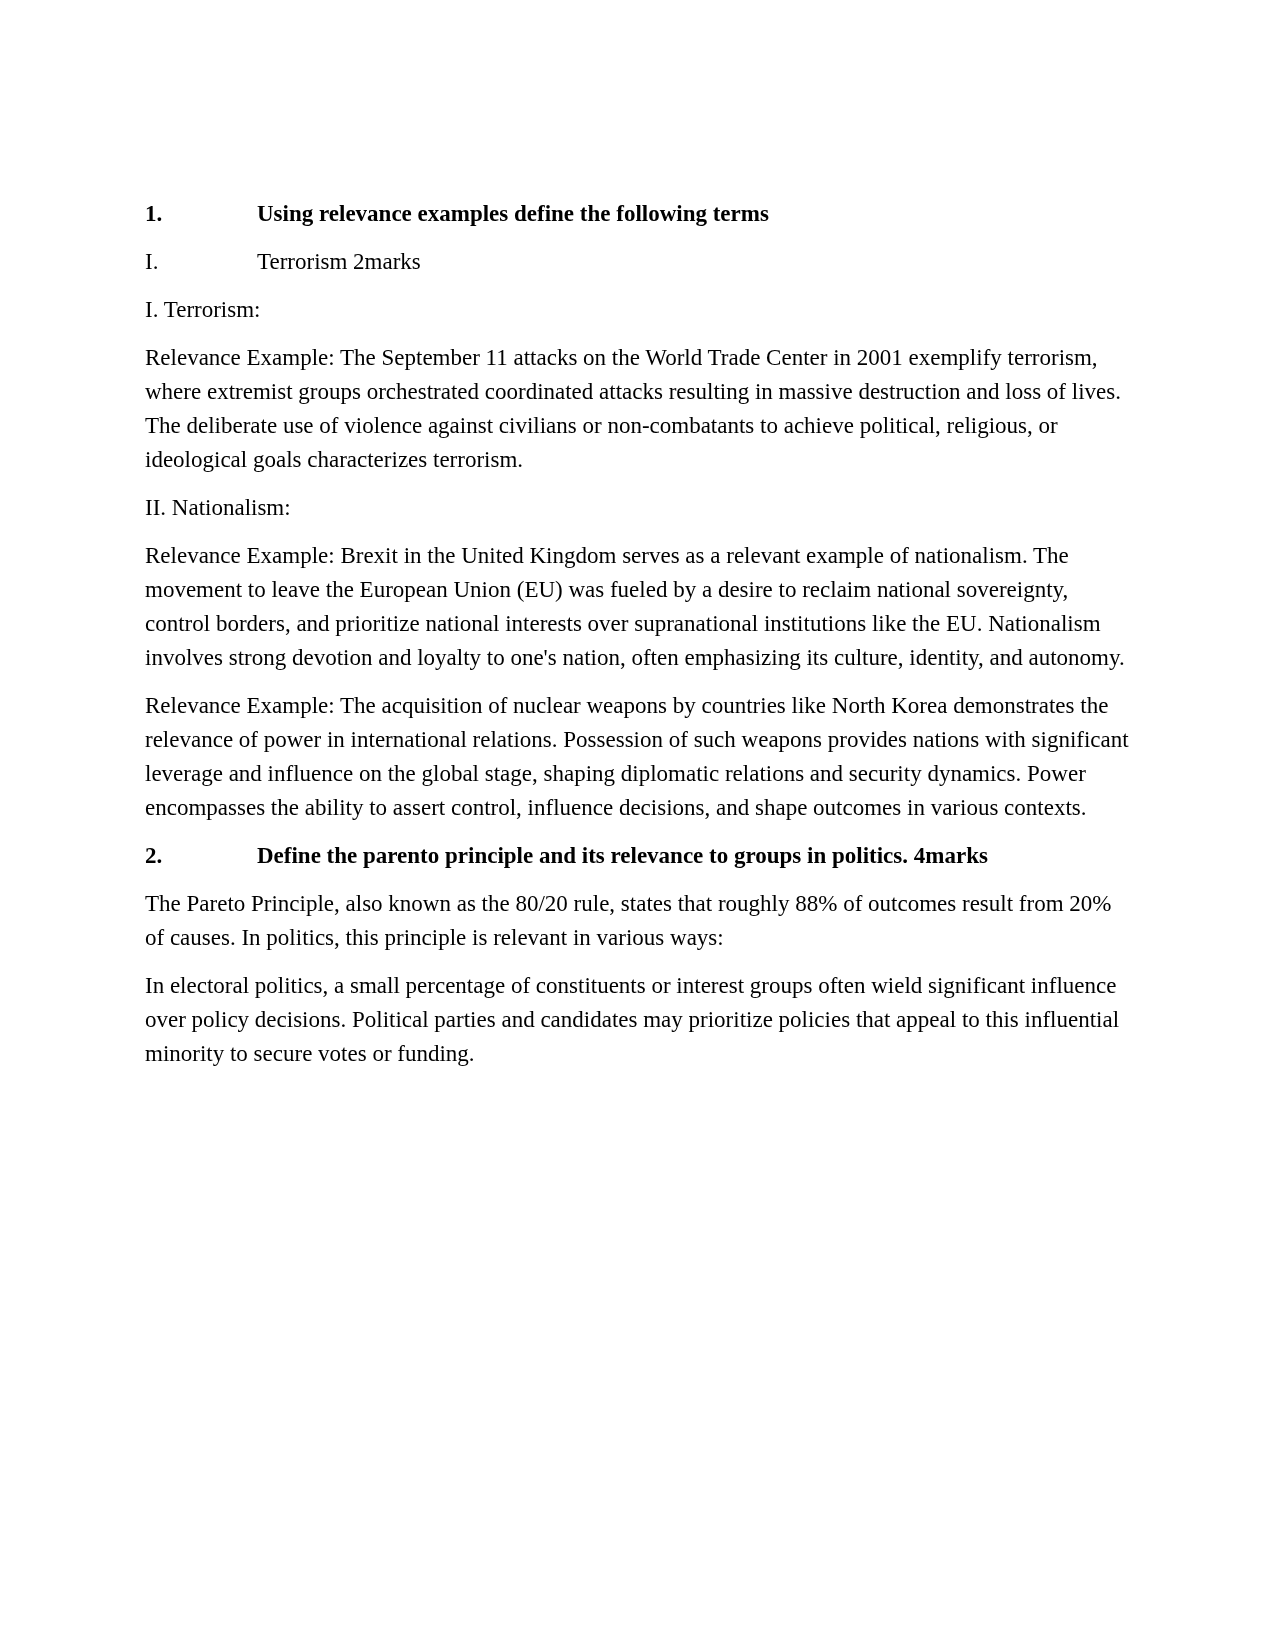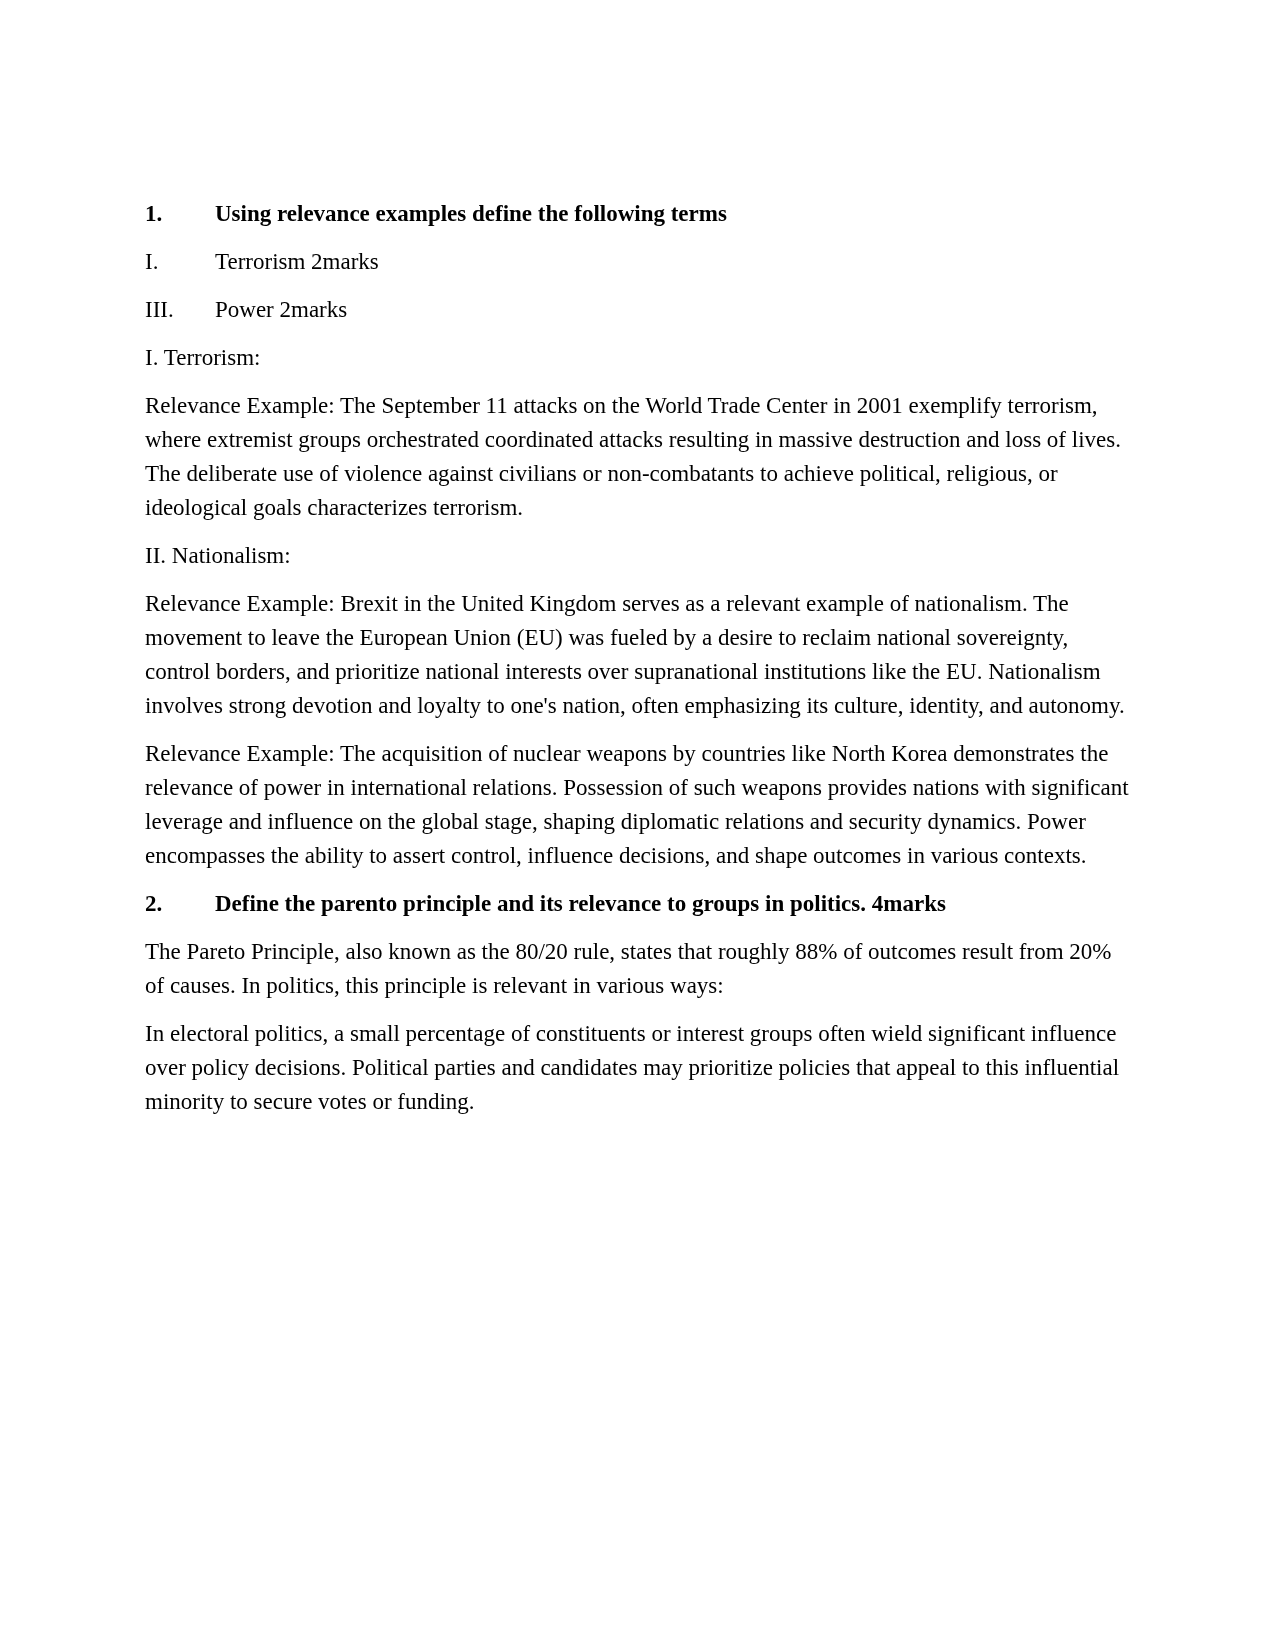--- a/index.html
+++ b/index.html
@@ -33,38 +33,35 @@
     display: flex;
   }
   .list-item {
     display: flex;
   }
   .block .label {
     flex: 0 0 70px;
   }
   .block .text {
     flex: 1 1 auto;
+    margin-left: 42px;
   }
 </style>
 </head>
 <body>
 
 <div class="page">
   <div class="content" id="doc-content">
       <div class="block heading">
         <span class="label">1.</span>
         <span class="text">Using relevance examples define the following terms</span>
       </div>
       <div class="block list-item">
         <span class="label">I.</span>
         <span class="text">Terrorism 2marks</span>
-      </div>
-      <div class="block list-item">
-        <span class="label">III.</span>
-        <span class="text">Power 2marks</span>
       </div>
       <div class="block paragraph">I. Terrorism:</div>
       <div class="block paragraph">Relevance Example: The September 11 attacks on the World Trade Center in 2001 exemplify terrorism, where extremist groups orchestrated coordinated attacks resulting in massive destruction and loss of lives. The deliberate use of violence against civilians or non-combatants to achieve political, religious, or ideological goals characterizes terrorism.</div>
       <div class="block paragraph">II. Nationalism:</div>
       <div class="block paragraph">Relevance Example: Brexit in the United Kingdom serves as a relevant example of nationalism. The movement to leave the European Union (EU) was fueled by a desire to reclaim national sovereignty, control borders, and prioritize national interests over supranational institutions like the EU. Nationalism involves strong devotion and loyalty to one's nation, often emphasizing its culture, identity, and autonomy.</div>
       <div class="block paragraph">Relevance Example: The acquisition of nuclear weapons by countries like North Korea demonstrates the relevance of power in international relations. Possession of such weapons provides nations with significant leverage and influence on the global stage, shaping diplomatic relations and security dynamics. Power encompasses the ability to assert control, influence decisions, and shape outcomes in various contexts.</div>
       <div class="block heading">
         <span class="label">2.</span>
         <span class="text">Define the parento principle and its relevance to groups in politics. 4marks</span>
       </div>

